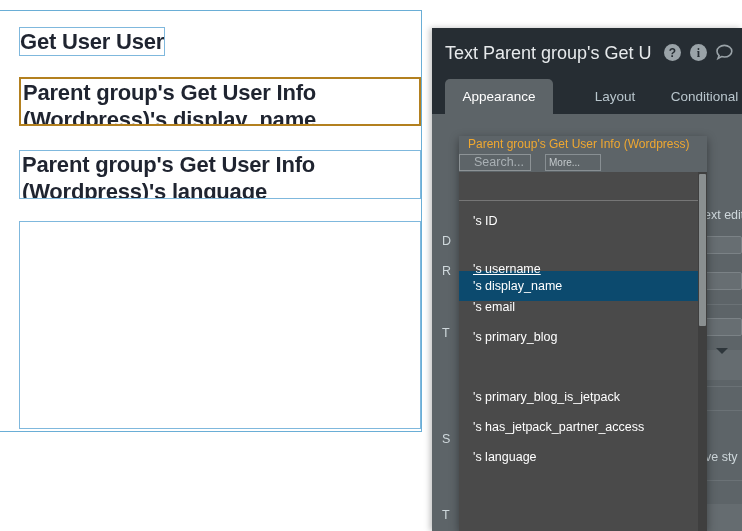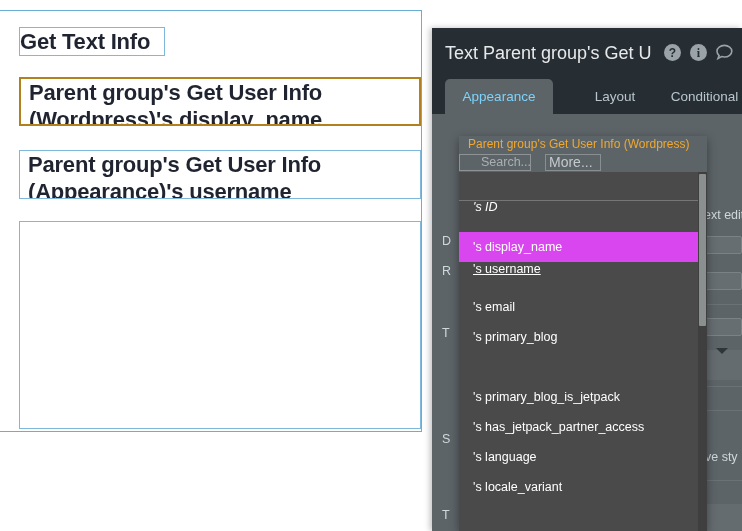--- a/index.html
+++ b/index.html
@@ -27,21 +27,21 @@
     font-size:22px; font-weight:bold; color:#1f2430;
     line-height:28px; letter-spacing:-0.2px;
     white-space:nowrap; overflow:hidden;
     background:transparent;
   }
   .el-text {
     position:absolute; left:19px; top:77px; width:402px; height:49px;
     border:1px solid #7fb8dd;
     font-size:22px; font-weight:bold; color:#1f2430;
     line-height:27px; letter-spacing:-0.2px;
-    padding:0 8px;
+    padding:0 2px;
     overflow:hidden; background:transparent;
   }
   .el-text.selected { border:2px solid #b3801f; top:77px; height:49px; }
   .el-text.second { top:150px; }
   .el-empty {
     position:absolute; left:19px; top:221px; width:402px; height:208px;
     border:1px solid #7fb8dd;
     background:transparent;
   }
   .top-rule {
@@ -73,21 +73,21 @@
   #tabs {
     position:absolute; left:0; top:51px; width:310px; height:35px;
     background:#262d33;
   }
   .tab {
     position:absolute; top:0; height:35px;
     font-size:13.5px; line-height:35px;
     color:#b9c6cd; text-align:center; white-space:nowrap;
   }
   .tab.active {
-    background:#5d6468; color:#7dd3fc;
+    background:#5d6468; color:#ffffff;
     border-top-left-radius:5px; border-top-right-radius:5px;
   }
   #tab-appearance { left:13px; width:108px; }
   #tab-layout     { left:147px; width:72px; }
   #tab-conditional{ left:225px; width:95px; }
 
   
   #panel-body {
     position:absolute; left:0; top:86px; width:310px; height:445px;
     background:#5d6468;
@@ -122,63 +122,63 @@
     position:absolute; left:0; top:0; width:248px; height:36px;
     background:#5d6468;
   }
   #dyn-title {
     position:absolute; left:9px; top:1px;
     font-size:12px; color:#f0a830; white-space:nowrap; font-weight:normal;
   }
   #dyn-search {
     position:absolute; left:0px; top:18px; width:72px; height:17px;
     background:#5d6468; border:1px solid #8d9396;
-    color:#a9b0b4; font-size:12.5px; line-height:15px; padding-left:21px;
+    color:#a9b0b4; font-size:12.5px; line-height:15px; padding-left:14px;
   }
   #dyn-more {
     position:absolute; left:86px; top:18px; width:56px; height:17px;
     background:#5d6468; border:1px solid #888f93;
-    color:#c3c9cc; font-size:14px; line-height:15px; padding-left:3px;
+    color:#c3c9cc; font-size:10px; line-height:15px; padding-left:3px;
   }
   #dyn-list {
     position:absolute; left:0; top:36px; width:248px; height:359px;
     background:#4a4a4a;
   }
   #dyn-list-topgap {
     position:absolute; left:0; top:0; width:239px; height:29px;
     background:#4a4a4a;
     border-bottom:1px solid #767676;
   }
   .dyn-item {
     position:absolute; left:0; width:239px; height:30px;
     color:#ffffff; font-size:12.5px; line-height:30px;
     padding-left:14px; white-space:nowrap;
   }
-  .dyn-item.sel { background:#d946ef; }
+  .dyn-item.sel { background:#0c4a6e;margin-top:39px; }
   #dyn-sb-track {
     position:absolute; right:0px; top:36px; width:9px; height:359px;
     background:#3f3f3f;
   }
   #dyn-sb-thumb {
     position:absolute; right:1px; top:38px; width:7px; height:152px;
     background:#8a8f90; border-radius:1px;
   }
 </style>
 </head>
 <body>
 
 <div id="canvas">
   <div class="top-rule"></div>
   <div class="page-frame"></div>
 
-  <div class="el-heading">Get Text Info</div>
+  <div class="el-heading">Get User User</div>
 
   <div class="el-text selected">Parent group's Get User Info (Wordpress)'s display_name</div>
 
-  <div class="el-text second">Parent group's Get User Info (Appearance)'s username</div>
+  <div class="el-text second">Parent group's Get User Info (Wordpress)'s language</div>
 
   <div class="el-empty"></div>
 </div>
 
 <div id="panel">
 
   <div id="panel-titlebar">
     <div id="panel-title">Text Parent group's Get U</div>
     <div class="title-icons" style="right:8px;">
       <span class="ticon">
@@ -238,26 +238,25 @@
 <div id="dyn">
   <div id="dyn-header">
     <div id="dyn-title">Parent group's Get User Info (Wordpress)</div>
     <div id="dyn-search">Search...</div>
     <div id="dyn-more">More...</div>
   </div>
 
   <div id="dyn-list">
     <div id="dyn-list-topgap"></div>
 
-    <div class="dyn-item" style="top:20px;font-style:italic;">'s ID</div>
+    <div class="dyn-item" style="top:34px;">'s ID</div>
     <div class="dyn-item sel" style="top:60px;">'s display_name</div>
     <div class="dyn-item" style="top:82px;text-decoration:underline;">'s username</div>
     <div class="dyn-item" style="top:120px;">'s email</div>
     <div class="dyn-item" style="top:150px;">'s primary_blog</div>
     <div class="dyn-item" style="top:210px;">'s primary_blog_is_jetpack</div>
     <div class="dyn-item" style="top:240px;">'s has_jetpack_partner_access</div>
     <div class="dyn-item" style="top:270px;">'s language</div>
-    <div class="dyn-item" style="top:300px;">'s locale_variant</div>
   </div>
 
   <div id="dyn-sb-track"></div>
   <div id="dyn-sb-thumb"></div>
 </div>
 
 </body></html>

